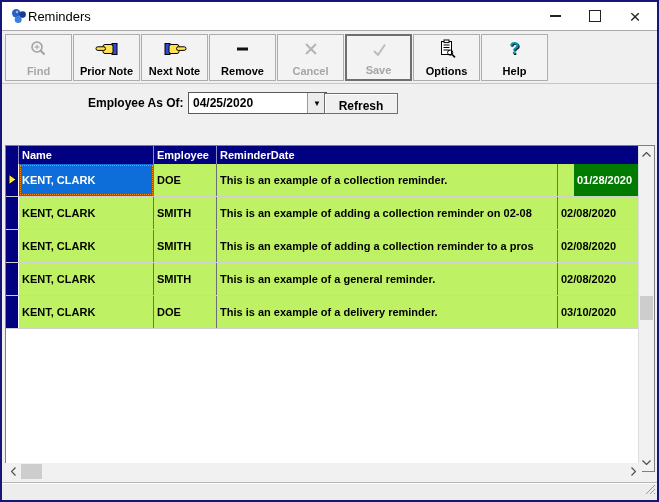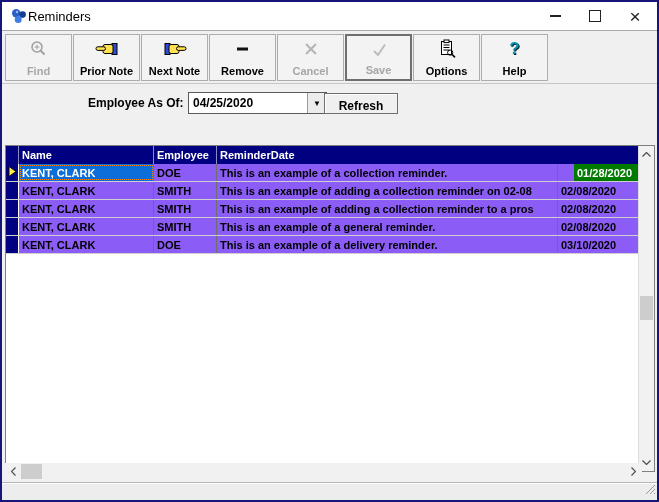--- a/index.html
+++ b/index.html
@@ -40,21 +40,21 @@
   .refresh-btn{position:absolute;left:322px;top:9px;width:74px;height:21px;background:#f0f0f0;
     border:1px solid #6f6f6f;box-shadow:inset 1px 1px 0 #ffffff;box-sizing:border-box;
     font-size:12px;font-weight:bold;display:flex;align-items:flex-end;justify-content:center;}
   
   .grid{position:absolute;left:3px;top:143px;width:650px;height:327px;background:#fff;
     border:1px solid #7f7f7f;box-sizing:border-box;}
   .g-header{display:flex;height:18px;background:#000080;}
   .g-hcell{box-sizing:border-box;color:#fff;font-size:11px;font-weight:bold;
     display:flex;align-items:center;padding-left:3px;border-right:1px solid #8a8ac4;
     white-space:nowrap;overflow:hidden;}
-  .g-row{display:flex;height:18px;background:#8b5cf6;border-bottom:1px solid #cfcfcf;box-sizing:border-box;}
+  .g-row{display:flex;height:33px;background:#bef264;border-bottom:1px solid #cfcfcf;box-sizing:border-box;}
   .g-cell{box-sizing:border-box;font-size:11px;font-weight:bold;color:#000;display:flex;
     align-items:center;padding-left:3px;border-right:1px solid #6f6f6f;
     white-space:nowrap;overflow:hidden;}
   .c-ind{width:13px;padding-left:0;justify-content:center;}
   .c-name{width:135px;}
   .c-emp{width:63px;}
   .c-note{width:341px;}
   .c-date{flex:1;}
   .ind-cell{background:#000080;border-right:1px solid #ffffff;}
   .sel{background:#0d6ed9;color:#fff;outline:1px dotted #ff8a00;outline-offset:-2px;}

